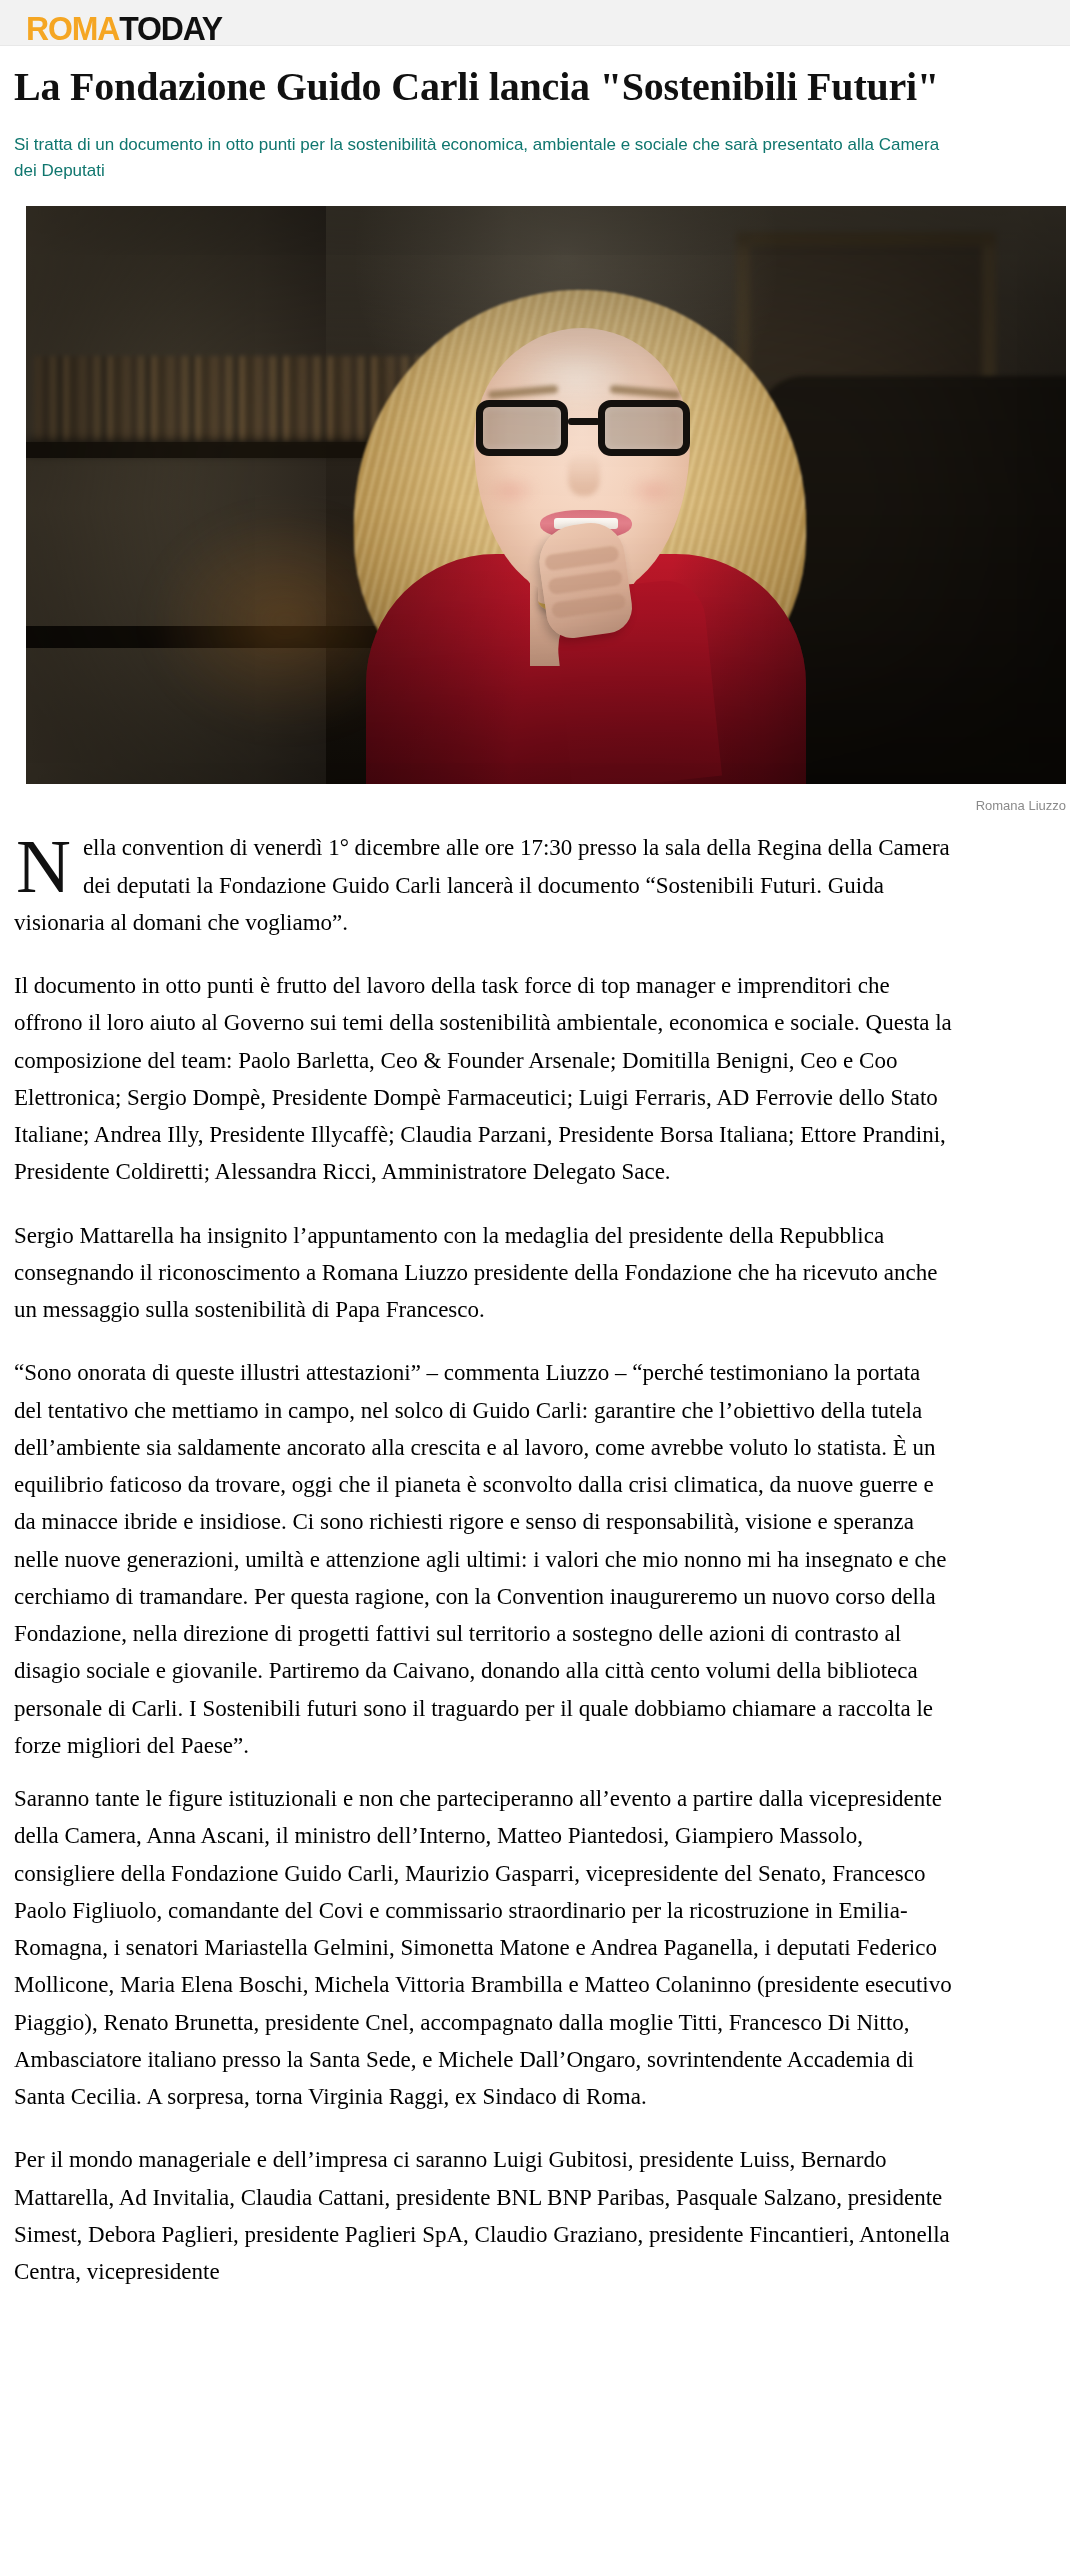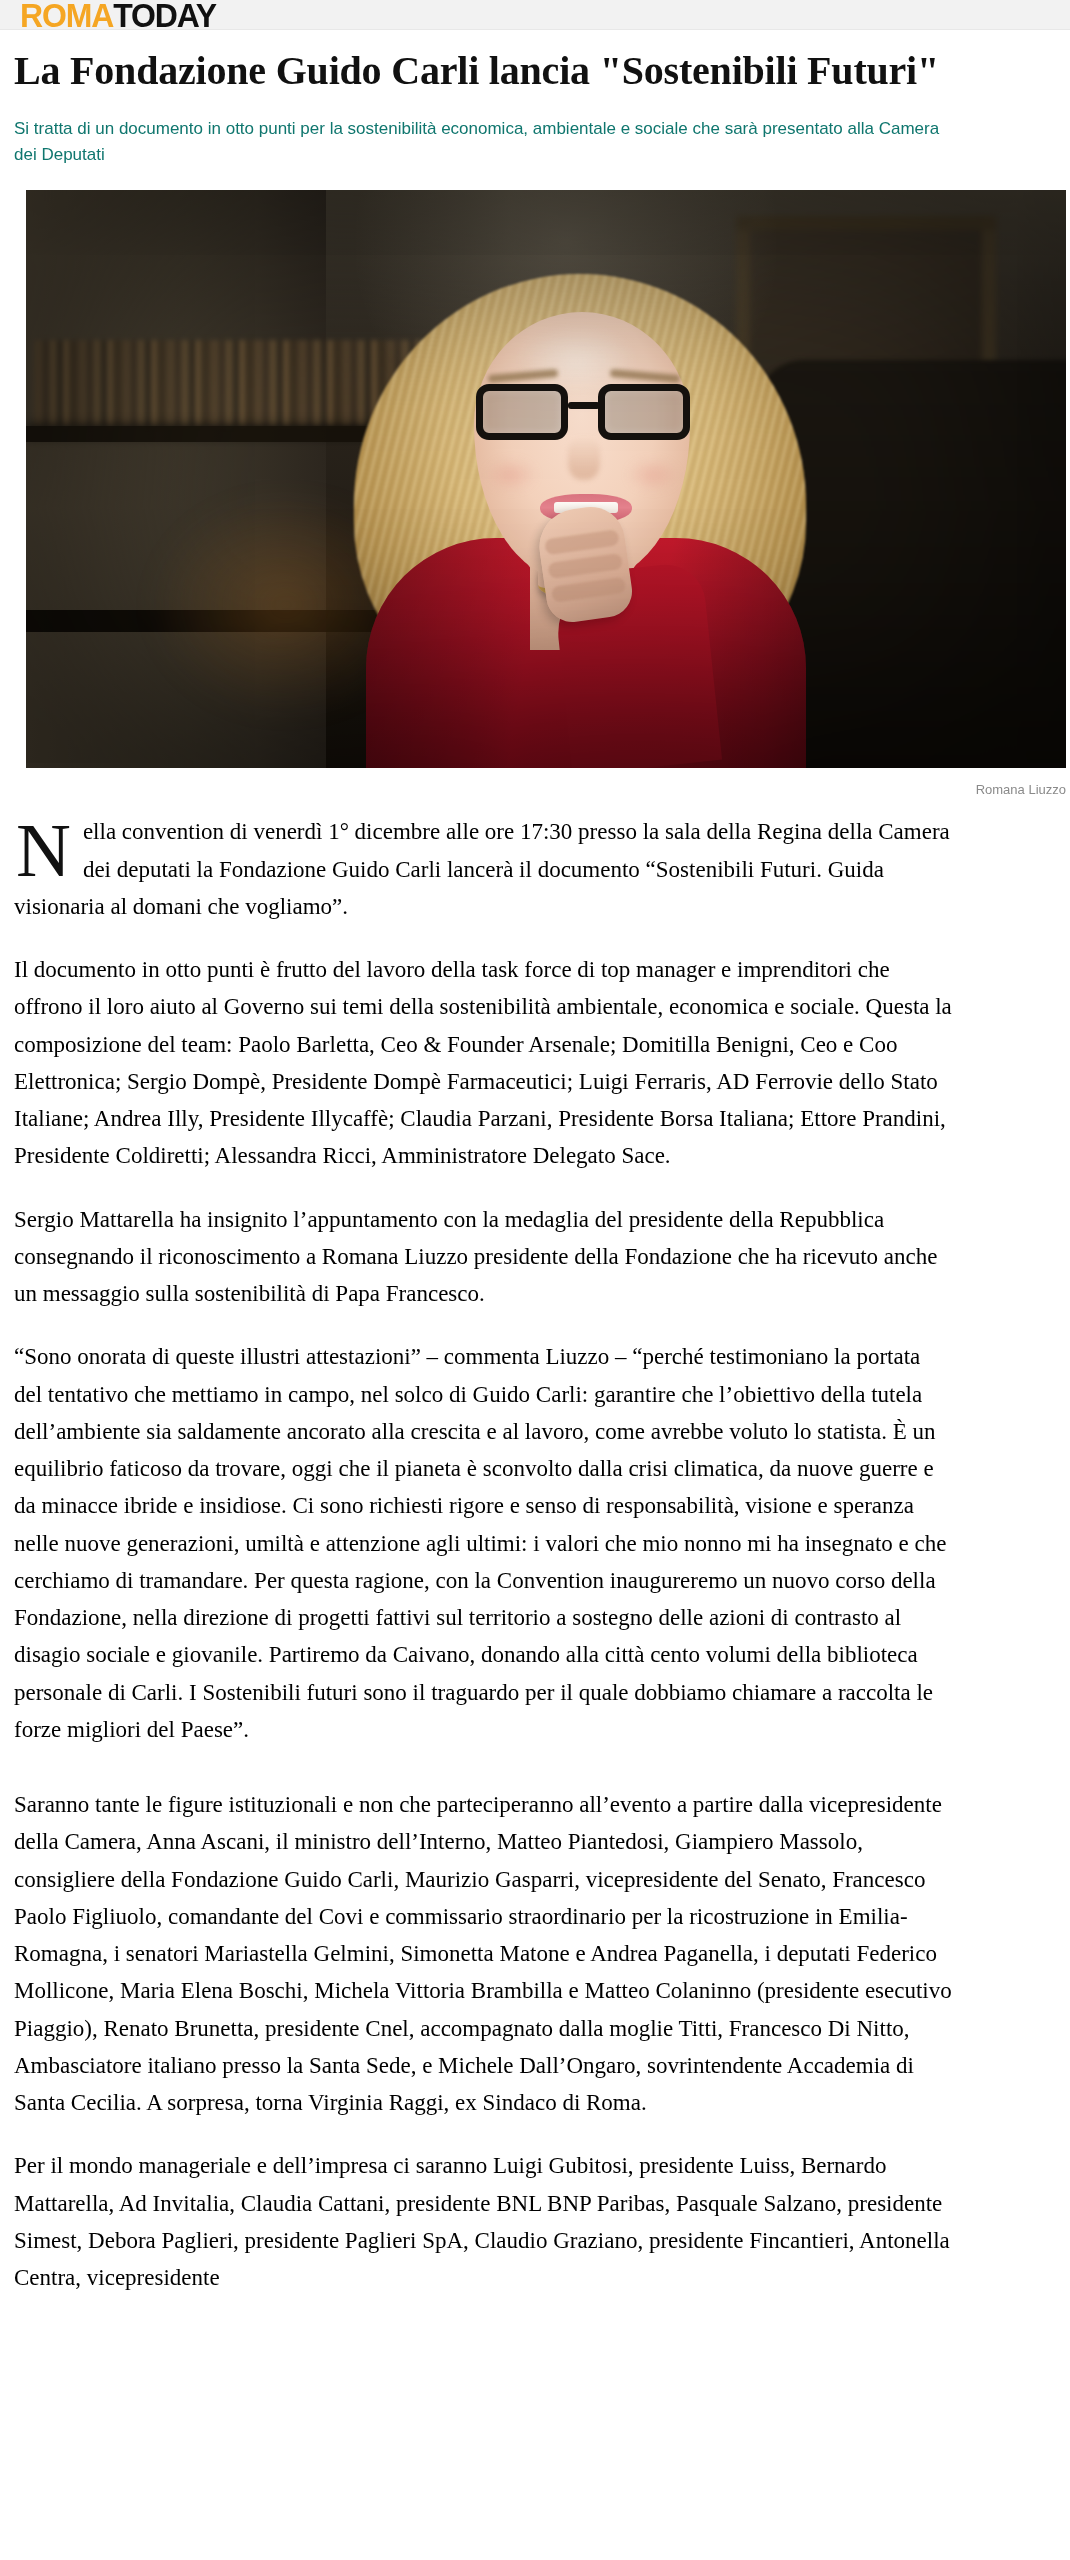--- a/index.html
+++ b/index.html
@@ -10,25 +10,25 @@
     width: 1070px;
   }
   body {
     font-family: "Liberation Sans", sans-serif;
     -webkit-font-smoothing: antialiased;
   }
 
   
   .masthead {
     width: 1070px;
-    height: 30px;
+    height: 46px;
     background: #f2f2f2;
     display: flex;
-    align-items: center;
-    padding-left: 20px;
+    align-items: flex-end;
+    padding-left: 26px;
     border-bottom: 1px solid #e8e8e8;
   }
   .logo {
     font-family: "Liberation Sans", sans-serif;
     font-weight: bold;
     font-size: 34px;
     letter-spacing: -1.2px;
     line-height: 1;
     display: flex;
     transform: scaleX(0.94);
@@ -275,21 +275,21 @@
   }
   .body-copy p.lead::first-letter {
     float: left;
     font-family: "Liberation Serif", serif;
     font-size: 76px;
     line-height: 0.78;
     font-weight: normal;
     padding: 8px 12px 0 2px;
     color: #111111;
   }
-  .body-copy p.gap-lg { margin-bottom: 38px; }
+  .body-copy p.gap-lg { margin-bottom: 16px; }
 </style>
 </head>
 <body>
 
 <header class="masthead">
   <div class="logo">
     <span class="roma">ROMA</span>
       <span class="today">TODAY</span>
   </div>
 </header>

